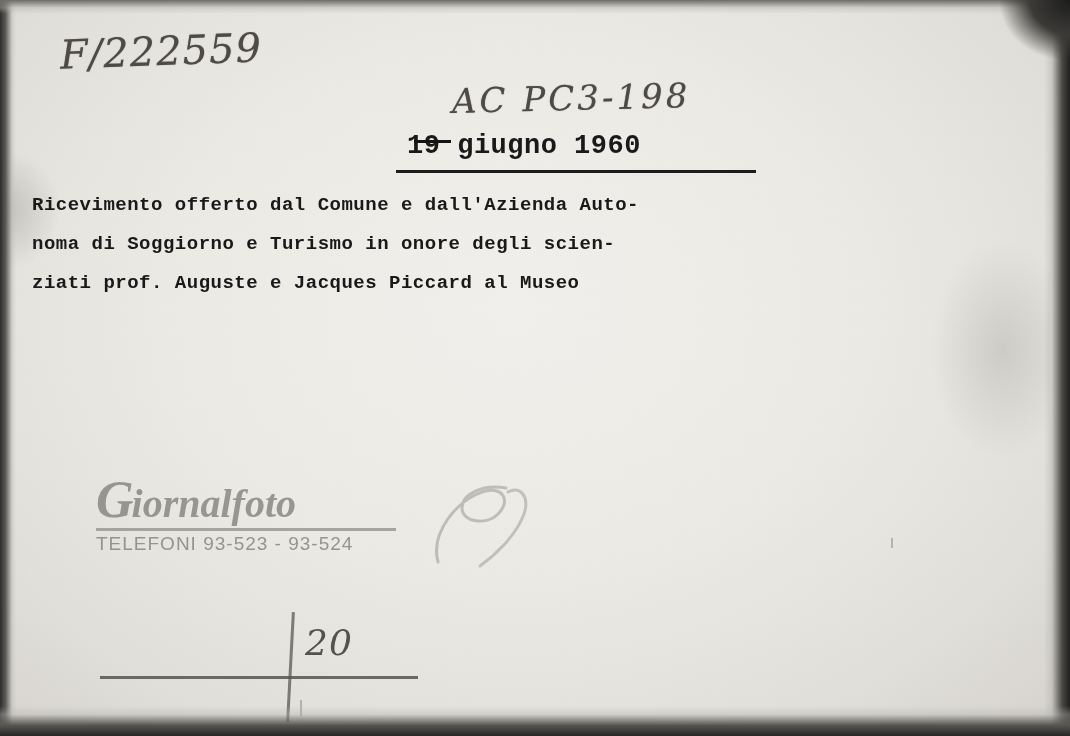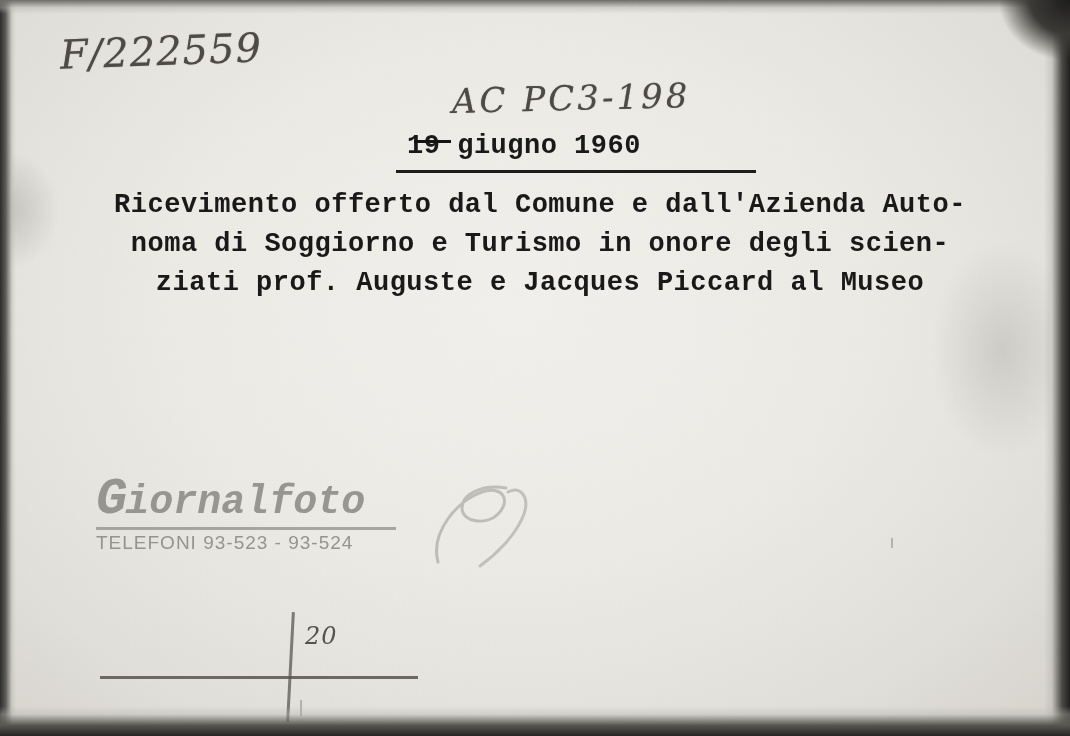--- a/index.html
+++ b/index.html
@@ -113,40 +113,40 @@
     width: 37px; height: 3px;
     background: #141414;
   }
   #date-underline {
     position: absolute;
     left: 396px; top: 170px;
     width: 360px; height: 3px;
     background: #1d1d1d;
   }
   .body-line {
-    font-size: 27px;
+    font-size: 19px;
     line-height: 39px;
-    text-align: center;
+    text-align: left;
     white-space: pre;
     margin-left: 32px;
   }
   #body-lines {
     margin-top: 16px;
   }
 
   
   #stamp {
     position: absolute;
     left: 96px;
     top: 478px;
     width: 340px;
     color: #8e8c88;
   }
   #stamp-logo {
-    font-family: Liberation Mono, monospace;
+    font-family: Liberation Serif, serif;
     font-style: italic;
     font-weight: 700;
     font-size: 40px;
     letter-spacing: 0px;
     color: #8a8884;
     line-height: 44px;
     opacity: .85;
   }
   #stamp-logo .cap {
     font-size: 52px;
@@ -195,21 +195,21 @@
     width: 3px; height: 110px;
     background: #6a6762;
     transform: rotate(3deg);
     opacity: .85;
   }
   #number-hand {
     position: absolute;
     left: 305px; top: 622px;
     font-family: "DejaVu Serif", serif;
     font-style: italic;
-    font-size: 24px;
+    font-size: 36px;
     color: #55524d;
     letter-spacing: 1px;
   }
   #number-underline {
     position: absolute;
     left: 100px; top: 676px;
     width: 318px; height: 3px;
     background: #57544f;
     opacity: .85;
   }

